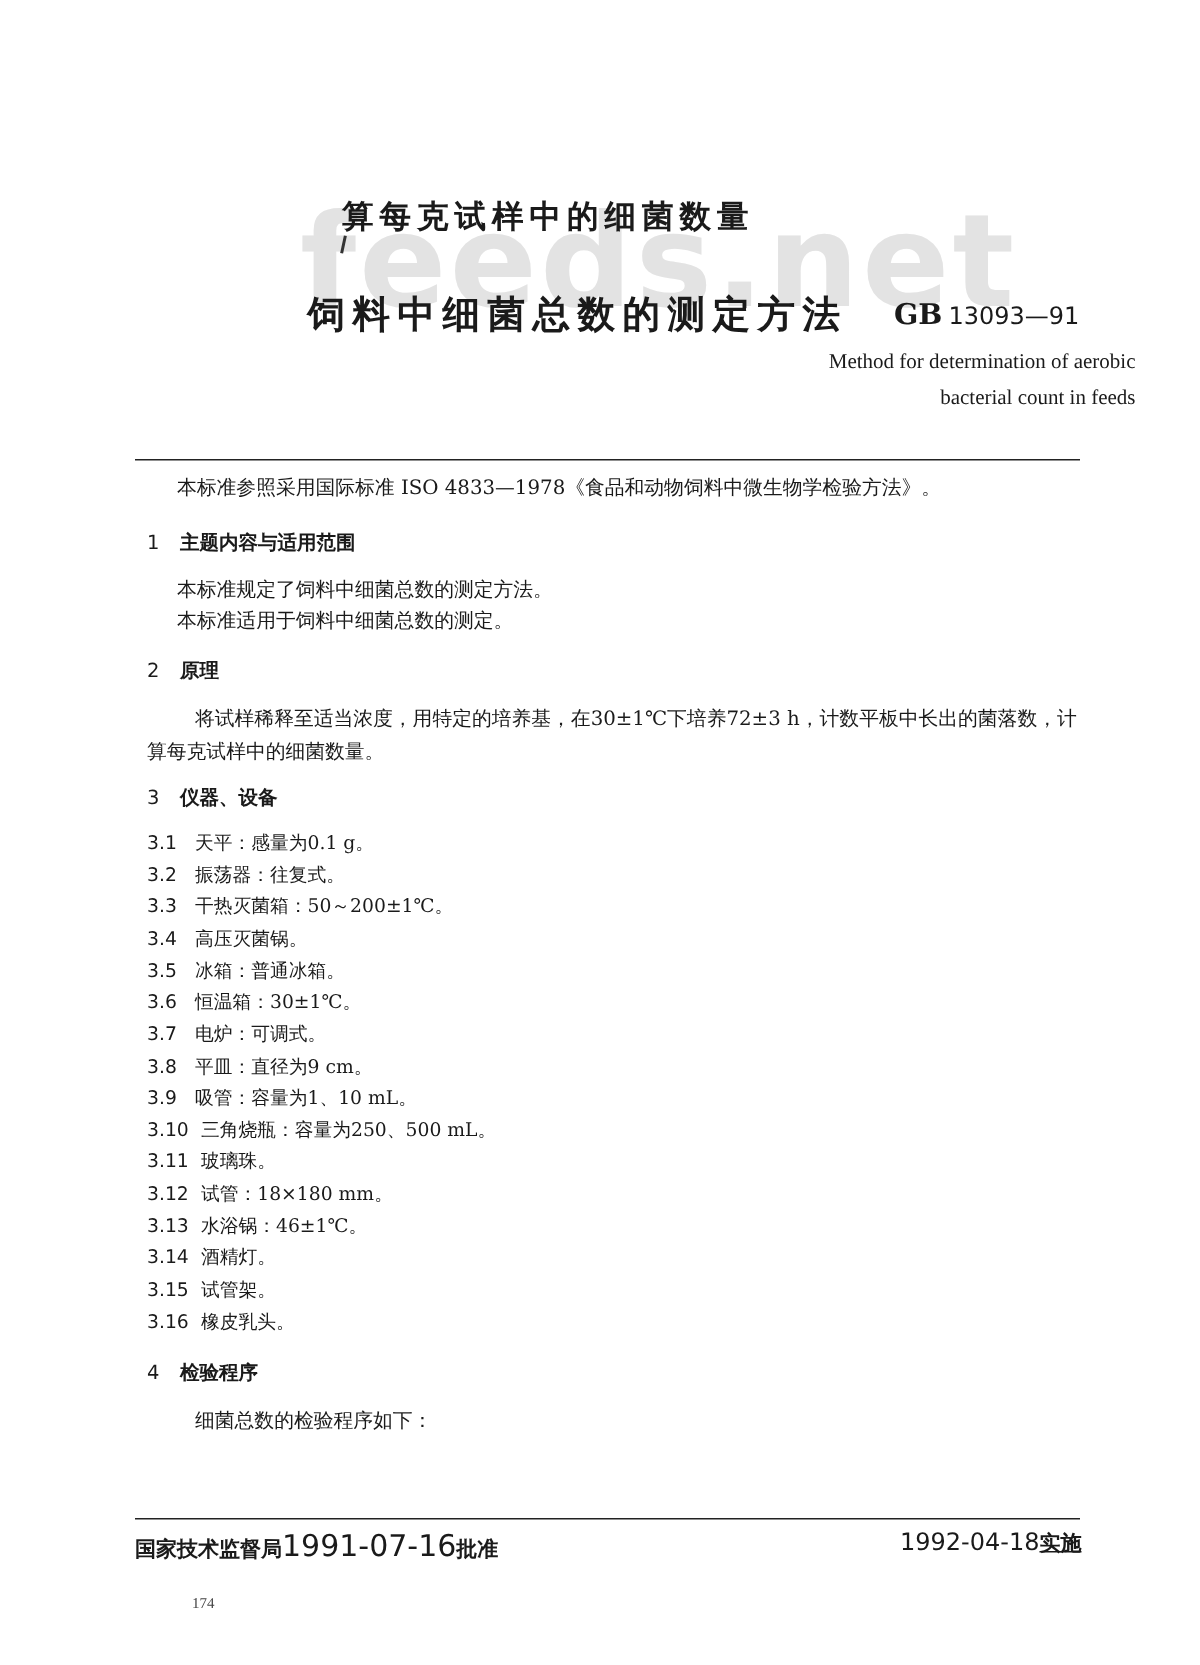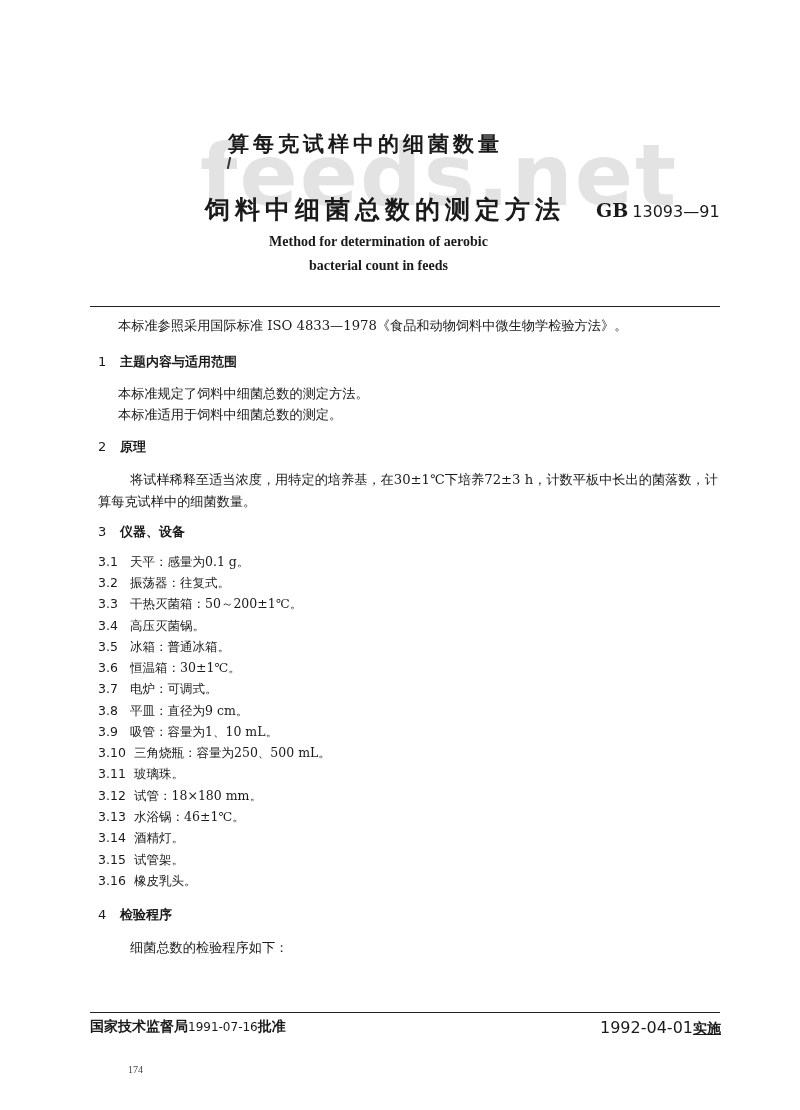--- a/index.html
+++ b/index.html
@@ -7,35 +7,35 @@
            font-family:"DejaVu Serif", serif; color:#1a1a1a; }
     .abs { position:absolute; }
     .watermark { left:200px; top:132px; font-family:"DejaVu Sans", sans-serif; font-weight:bold;
                  font-size:86px; color:#e3e3e3; letter-spacing:2px; line-height:1; white-space:nowrap; }
     .nat-std { left:228px; top:130px; font-family:"DejaVu Sans", sans-serif; font-weight:bold;
                font-size:21px; letter-spacing:4px; white-space:nowrap; }
     .title-cn { left:205px; top:193px; font-family:"DejaVu Sans", sans-serif; font-weight:bold;
                 font-size:25px; letter-spacing:5px; white-space:nowrap; }
     .std-code { left:596px; top:199px; font-family:"DejaVu Sans", sans-serif; font-size:16px; white-space:nowrap; }
     .std-code .gb { font-family:"DejaVu Serif", serif; font-weight:bold; font-size:19px; margin-right:4px; }
-    .title-en { left:0; width:757px; text-align:center; font-family:"Liberation Serif", serif;
-                font-weight:bold; font-size:14px; line-height:24px; }
+    .title-en { left:0; width:757px; text-align:right; font-family:"Liberation Serif", serif;
+                font-weight:normal; font-size:14px; line-height:24px; }
     .title-en.l1 { top:230px; padding-left:0; }
     .title-en.l2 { top:254px; }
     .rule { left:90px; width:630px; height:1px; background:#222; }
     .rule.top { top:306px; }
     .rule.bottom { top:1012px; }
     .para { font-size:13.2px; white-space:nowrap; line-height:20px; }
     .heading { font-family:"DejaVu Sans", sans-serif; font-weight:bold; font-size:13px; white-space:nowrap; }
     .heading .num { font-weight:normal; display:inline-block; width:22px; }
     .item { left:98px; font-size:12.5px; white-space:nowrap; }
     .item .num { font-family:"DejaVu Sans", sans-serif; display:inline-block; width:32px; }
     .item .num.wide { width:36px; }
     .footer-left { left:90px; top:1018px; font-family:"DejaVu Sans", sans-serif; font-weight:bold; font-size:14px; white-space:nowrap; }
-    .footer-left .date { font-weight:normal; font-size:12px; }
+    .footer-left .date { font-weight:normal; font-size:20px; }
     .footer-right { left:600px; top:1018px; width:120px; text-align:right; font-family:"DejaVu Sans", sans-serif; font-size:16px; white-space:nowrap; }
     .footer-right .suffix { font-weight:bold; font-size:14px;text-decoration:underline; }
     .page-num { left:128px; top:1064px; font-family:Liberation Serif, serif; font-size:10px; color:#444; }
     .scribble { left:228px; top:157px; width:2px; height:12px; background:#333; transform:rotate(12deg); }
   </style>
 </head>
 <body>
 
 <div class="abs watermark">feeds.net</div>
 
@@ -89,16 +89,16 @@
   <span class="num">4</span><span>检验程序</span>
 </div>
 <div class="abs para" style="left:130px; top:938px;">细菌总数的检验程序如下：</div>
 
 <div class="abs rule bottom"></div>
 
 <div class="abs footer-left">
   <span>国家技术监督局</span><span class="date">1991-07-16</span><span>批准</span>
 </div>
 <div class="abs footer-right">
-  <span>1992-04-01</span><span class="suffix">实施</span>
+  <span>1992-04-18</span><span class="suffix">实施</span>
 </div>
 
 <div class="abs page-num">174</div>
 
 </body></html>

